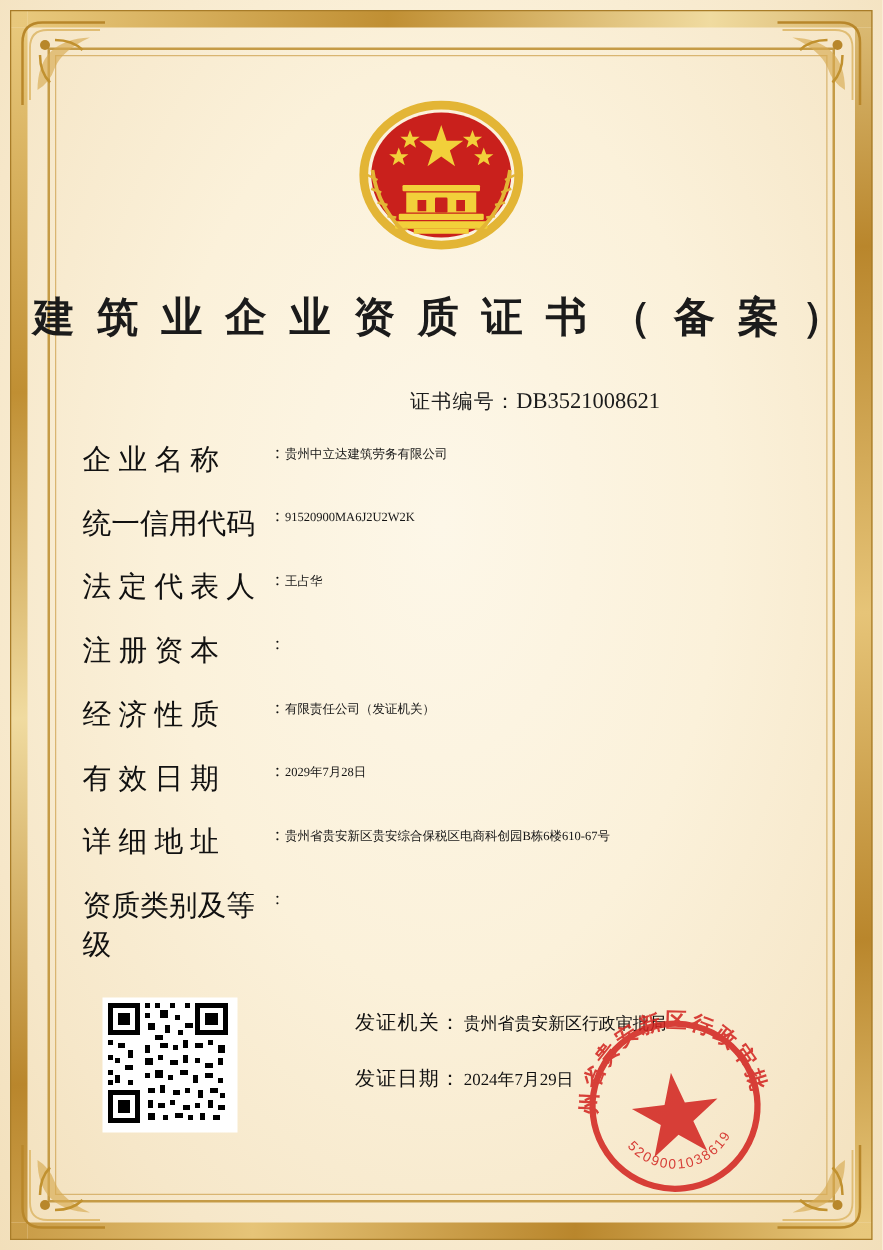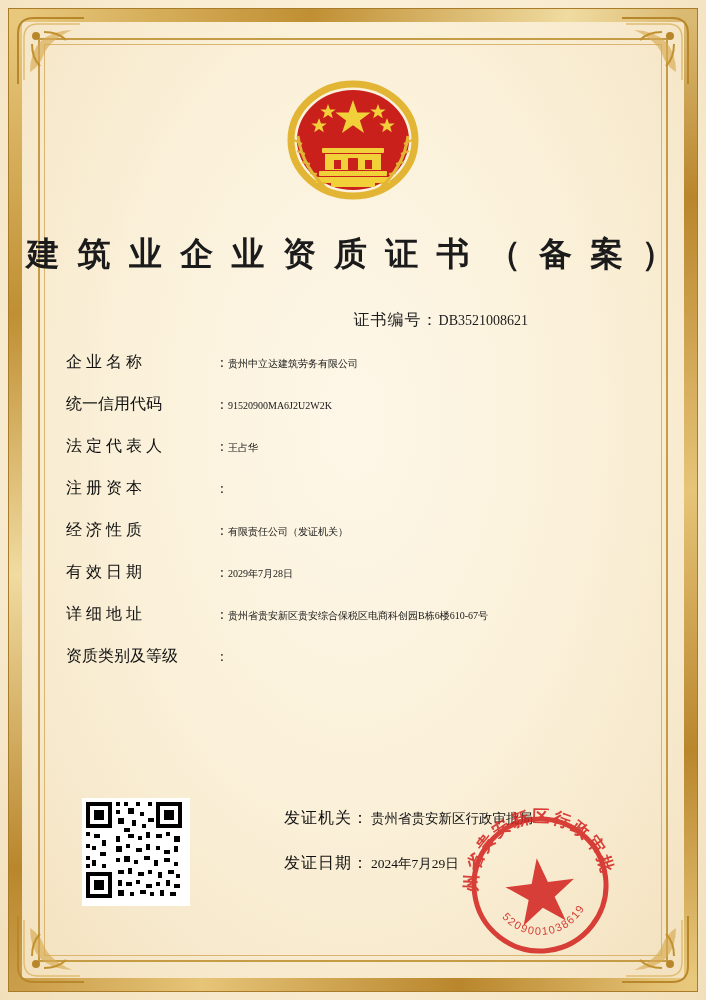--- a/index.html
+++ b/index.html
@@ -65,36 +65,36 @@
     letter-spacing:5px;
     font-weight:bold;
     color:#1b1b1b;
     font-family:"Liberation Serif","DejaVu Serif",serif;
   }
   .cert-no{
     position:absolute;right:178px;top:310px;
     font-size:16px;color:#1b1b1b;
     letter-spacing:1px;
   }
-  .cert-no .num{font-size:14px;letter-spacing:0;}
+  .cert-no .num{font-size:18px;letter-spacing:0;}
 
   
   .fields{
     position:absolute;left:66px;top:352px;right:70px;
   }
   .row{
     display:flex;
     align-items:flex-start;
     margin-bottom:20px;
     min-height:22px;
   }
   .row .label{
     width:150px;
     flex:0 0 150px;
-    font-size:16px;
+    font-size:23px;
     color:#111;
     letter-spacing:0px;
     font-weight:500;
     display:flex;
     justify-content:space-between;
   }
   .row .label.tight{letter-spacing:0;display:block;font-family:Liberation Serif, serif;}
   .row .colon{
     width:12px;flex:0 0 12px;
     font-size:14px;color:#111;

